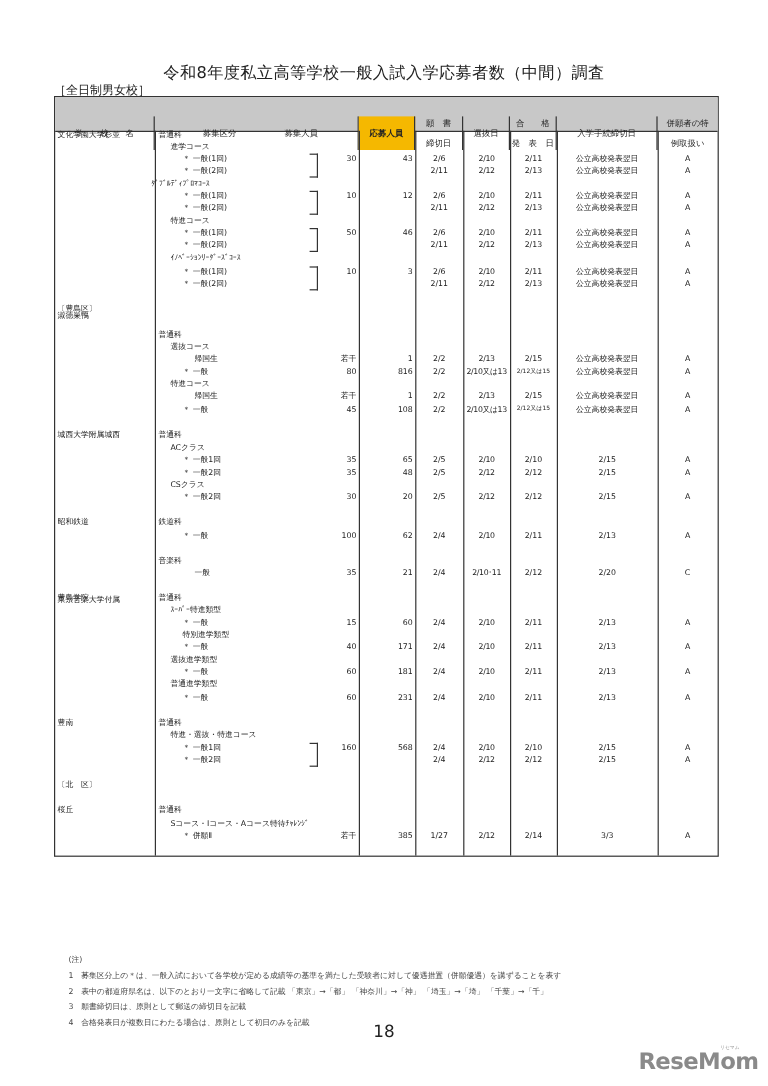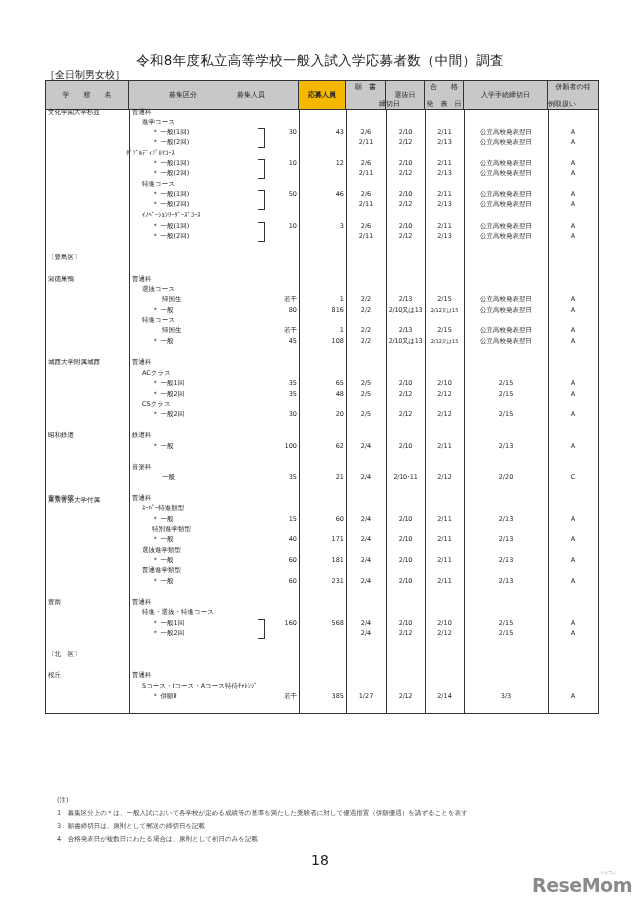--- a/index.html
+++ b/index.html
@@ -1,21 +1,21 @@
 <!DOCTYPE html>
 <html><head>
 <meta charset="utf-8">
 <style>
   html,body{margin:0;padding:0;background:#fff;}
   body{width:640px;height:905px;position:relative;overflow:hidden;font-family:"DejaVu Sans",sans-serif;color:#222;}
   .title{position:absolute;left:0;width:640px;top:52px;text-align:center;font-size:13.5px;letter-spacing:0.3px;}
   .subtitle{position:absolute;left:45px;top:68px;font-size:10px;}
   .table{position:absolute;left:45px;top:80px;width:554px;height:634px;border:1px solid #333;box-sizing:border-box;}
   .hdr{position:absolute;left:0;top:0;width:552px;height:28px;background:#c8c8c8;border-bottom:1px solid #333;}
-  .hcell{position:absolute;top:0;height:28px;border-right:1px solid #333;box-sizing:border-box;font-size:7px;color:#222;}
+  .hcell{position:absolute;top:16px;height:28px;border-right:1px solid #333;box-sizing:border-box;font-size:7px;color:#222;}
   .vline{position:absolute;top:28px;bottom:0;width:0;border-left:1px solid #333;}
   .cell{position:absolute;font-size:6.5px;white-space:nowrap;line-height:10px;}
   .r{text-align:right;}
   .c{text-align:center;}
   .bracket{position:absolute;width:6px;height:18px;border-top:1px solid #333;border-right:1px solid #333;border-bottom:1px solid #333;}
   .notes{position:absolute;left:57px;top:794px;font-size:6.5px;line-height:13px;color:#444;}
   .pageno{position:absolute;left:0;width:640px;top:852px;text-align:center;font-size:14px;}
   .logo{position:absolute;left:532px;top:874px;font-family:"DejaVu Sans",sans-serif;font-weight:bold;font-size:19px;color:#8a8a8a;letter-spacing:-0.5px;}
   .logo-sub{position:absolute;left:600px;top:870px;font-size:4px;color:#999;}
 </style>
@@ -32,35 +32,35 @@
     </div>
     <div class="hcell" style="left:83px;width:170px;">
       <div style="position:absolute;top:9px;left:40px;">募集区分</div>
       <div style="position:absolute;top:9px;left:108px;">募集人員</div>
     </div>
     <div class="hcell" style="left:253px;width:47px;background:#f5b800;">
       <div style="position:absolute;top:9px;width:100%;text-align:center;font-weight:bold;">応募人員</div>
     </div>
     <div class="hcell" style="left:300px;width:40px;">
       <div style="position:absolute;top:1px;width:100%;text-align:center;">願　書</div>
-      <div style="position:absolute;top:18px;width:100%;text-align:center;padding-left:24px;">締切日</div>
+      <div style="position:absolute;top:18px;width:100%;text-align:center;">締切日</div>
     </div>
     <div class="hcell" style="left:340px;width:39px;">
       <div style="position:absolute;top:9px;width:100%;text-align:center;">選抜日</div>
     </div>
     <div class="hcell" style="left:379px;width:39px;">
       <div style="position:absolute;top:1px;width:100%;text-align:center;">合　　格</div>
       <div style="position:absolute;top:18px;width:100%;text-align:center;">発　表　日</div>
     </div>
     <div class="hcell" style="left:418px;width:84px;">
       <div style="position:absolute;top:9px;width:100%;text-align:center;">入学手続締切日</div>
     </div>
     <div class="hcell" style="left:502px;width:50px;border-right:none;">
       <div style="position:absolute;top:1px;width:100%;text-align:center;">併願者の特</div>
-      <div style="position:absolute;top:18px;width:100%;">例取扱い</div>
+      <div style="position:absolute;top:18px;width:100%;text-align:center;">例取扱い</div>
     </div>
   </div>
   <div class="vline" style="left:83px;"></div>
   <div class="vline" style="left:253px;"></div>
   <div class="vline" style="left:300px;"></div>
   <div class="vline" style="left:340px;"></div>
   <div class="vline" style="left:379px;"></div>
   <div class="vline" style="left:418px;"></div>
   <div class="vline" style="left:502px;"></div>
   <div id="rows">
@@ -120,21 +120,21 @@
       <div class="cell c" style="left:379px;width:39px;top:140px;">2/11</div>
       <div class="cell c" style="left:418px;width:84px;top:140px;">公立高校発表翌日</div>
       <div class="cell c" style="left:502px;width:50px;top:140px;">A</div>
       <div class="cell " style="left:106px;top:150px;">＊ 一般(2回)</div>
       <div class="cell c" style="left:300px;width:40px;top:150px;">2/11</div>
       <div class="cell c" style="left:340px;width:39px;top:150px;letter-spacing:-0.3px;">2/12</div>
       <div class="cell c" style="left:379px;width:39px;top:150px;">2/13</div>
       <div class="cell c" style="left:418px;width:84px;top:150px;">公立高校発表翌日</div>
       <div class="cell c" style="left:502px;width:50px;top:150px;">A</div>
       <div class="cell " style="left:2px;top:171px;">〔豊島区〕</div>
-      <div class="cell " style="left:2px;top:193px;text-align:right;">淑徳巣鴨</div>
+      <div class="cell " style="left:2px;top:177px;text-align:right;">淑徳巣鴨</div>
       <div class="cell " style="left:86px;top:193px;">普通科</div>
       <div class="cell " style="left:96px;top:203px;">選抜コース</div>
       <div class="cell " style="left:116px;top:213px;">帰国生</div>
       <div class="cell r" style="left:200px;width:51px;top:213px;">若干</div>
       <div class="cell r" style="left:253px;width:45px;top:213px;">1</div>
       <div class="cell c" style="left:300px;width:40px;top:213px;">2/2</div>
       <div class="cell c" style="left:340px;width:39px;top:213px;letter-spacing:-0.3px;">2/13</div>
       <div class="cell c" style="left:379px;width:39px;top:213px;">2/15</div>
       <div class="cell c" style="left:418px;width:84px;top:213px;">公立高校発表翌日</div>
       <div class="cell c" style="left:502px;width:50px;top:213px;">A</div>
@@ -282,19 +282,20 @@
       <div class="bracket" style="left:212px;top:78px;"></div>
       <div class="bracket" style="left:212px;top:109px;"></div>
       <div class="bracket" style="left:212px;top:141px;"></div>
       <div class="bracket" style="left:212px;top:538px;"></div>
     </div>
 </div>
 
 <div class="notes">
   <div>(注)</div>
   <div>1　募集区分上の＊は、一般入試において各学校が定める成績等の基準を満たした受験者に対して優遇措置（併願優遇）を講ずることを表す</div>
+  <div>2　表中の都道府県名は、以下のとおり一文字に省略して記載 「東京」→「都」 「神奈川」→「神」 「埼玉」→「埼」 「千葉」→「千」</div>
   <div>3　願書締切日は、原則として郵送の締切日を記載</div>
   <div>4　合格発表日が複数日にわたる場合は、原則として初日のみを記載</div>
 </div>
 
 <div class="pageno">18</div>
 <div class="logo">ReseMom</div>
 <div class="logo-sub">リセマム</div>
 
 </body></html>

